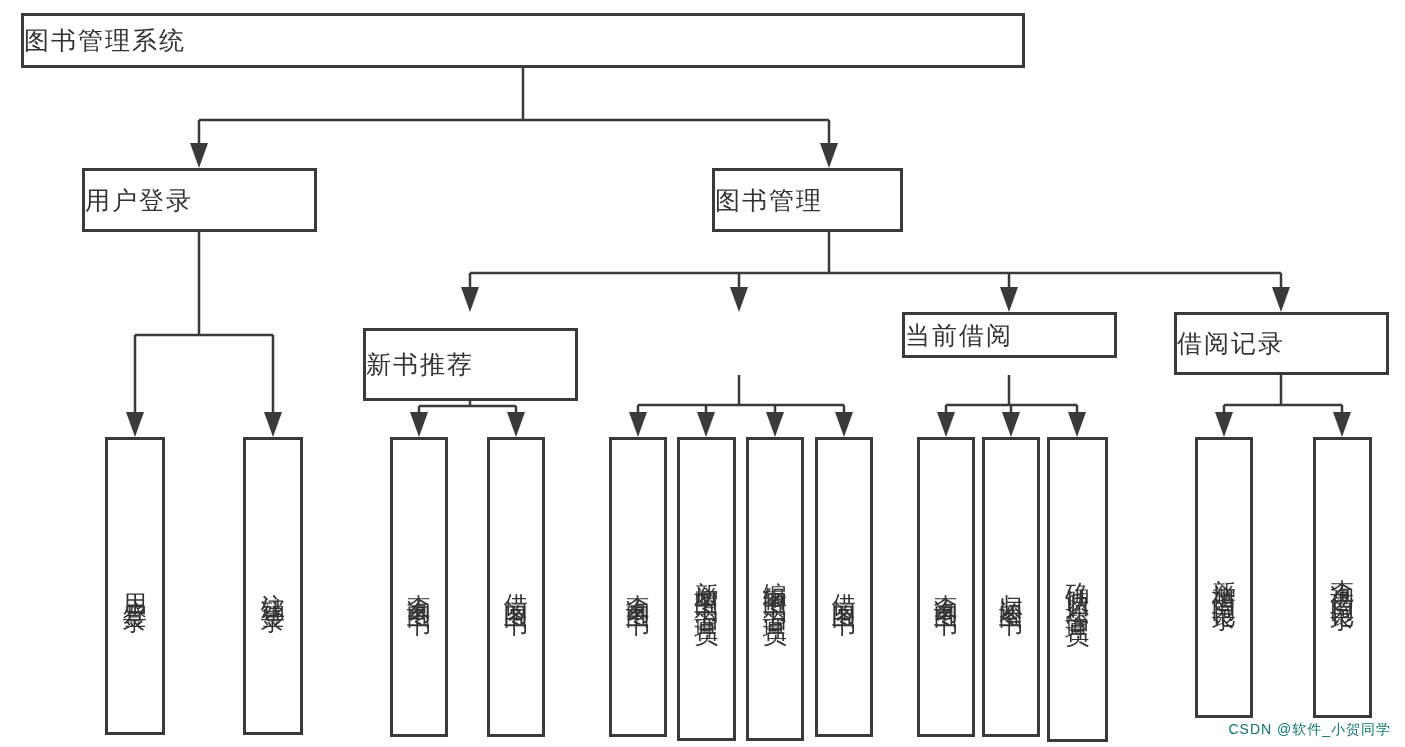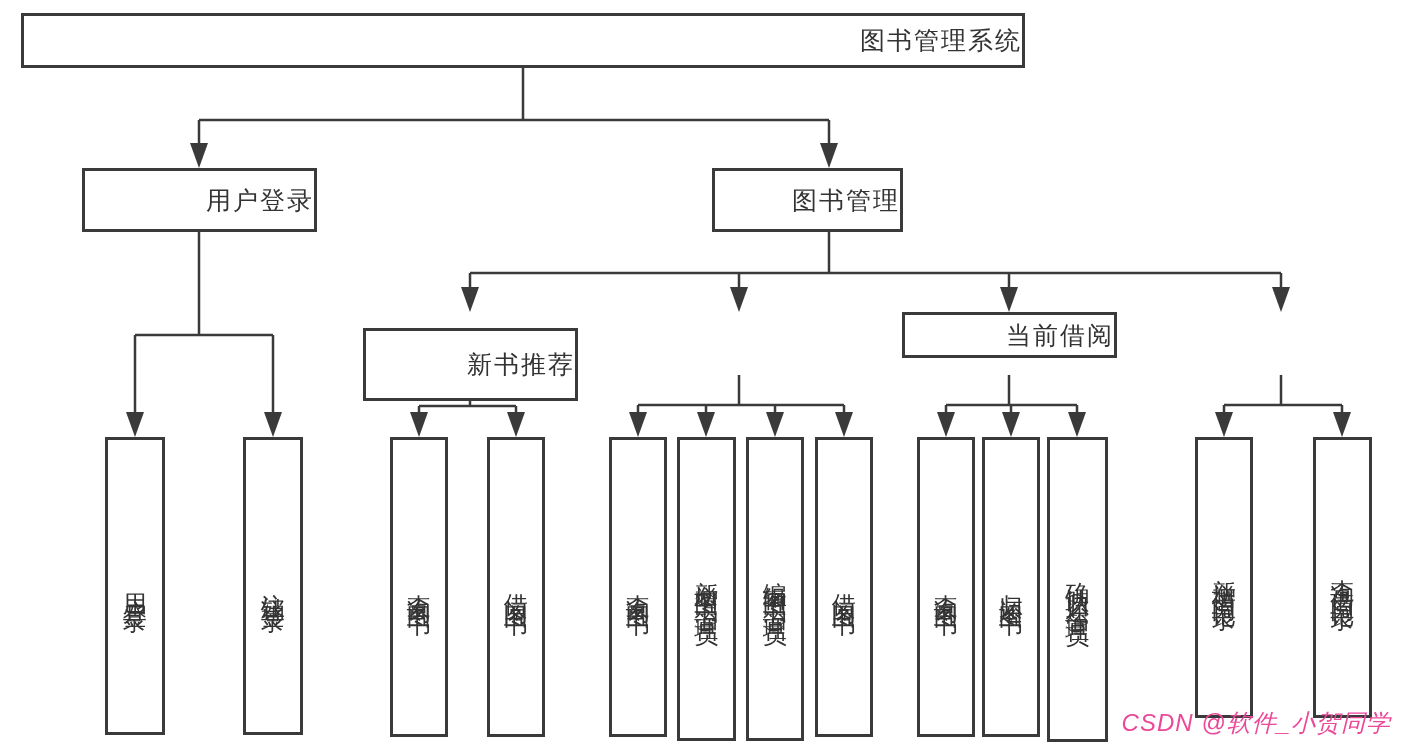--- a/index.html
+++ b/index.html
@@ -7,38 +7,38 @@
     position:relative;
     width:1405px;height:747px;
     background:#ffffff;
     font-family:"Liberation Sans","DejaVu Sans",sans-serif;
     overflow:hidden;
   }
   .connectors{position:absolute;left:0;top:0;pointer-events:none;}
   .hbox{
     position:absolute;box-sizing:border-box;
     border:3px solid #3a3a3a;background:#ffffff;
-    display:flex;align-items:center;justify-content:flex-end;
+    display:flex;align-items:center;justify-content:flex-start;
     color:#333333;font-size:25px;letter-spacing:2px;
   }
   .vbox{
     position:absolute;box-sizing:border-box;
     border:3px solid #3a3a3a;background:#ffffff;
     display:flex;align-items:center;justify-content:center;
     color:#333333;
   }
   .vlabel{
     writing-mode:vertical-rl;
     text-orientation:mixed;
     font-size:24px;line-height:1.15;letter-spacing:6px;
     color:#333333;white-space:nowrap;
   }
   .watermark{
     position:absolute;right:14px;bottom:8px;
-    color:#ec4899;font-size:24px;letter-spacing:1px;font-style:italic;
+    color:#0f766e;font-size:14px;letter-spacing:1px;
   }
 </style>
 </head>
 <body>
 
 <div class="stage">
 
   <svg class="connectors" width="1405" height="747" viewBox="0 0 1405 747">
     <g stroke="#3a3a3a" stroke-width="2.5" fill="none">
 
@@ -96,20 +96,23 @@
   <div class="hbox" style="left:712px;top:168px;width:191px;height:64px">
     <span>图书管理</span>
   </div>
 
   <div class="hbox" style="left:363px;top:328px;width:215px;height:73px">
     <span>新书推荐</span>
   </div>
   <div class="hbox" style="left:902px;top:312px;width:215px;height:46px">
     <span>当前借阅</span>
   </div>
+  <div class="hbox" style="left:1174px;top:312px;width:215px;height:63px">
+    <span>借阅记录</span>
+  </div>
 
   <div class="vbox" style="left:105px;top:437px;width:60px;height:298px">
     <span class="vlabel">用户登录</span>
   </div>
   <div class="vbox" style="left:243px;top:437px;width:60px;height:298px">
     <span class="vlabel">注销登录</span>
   </div>
 
   <div class="vbox" style="left:390px;top:437px;width:58px;height:300px">
     <span class="vlabel">查询图书</span>

